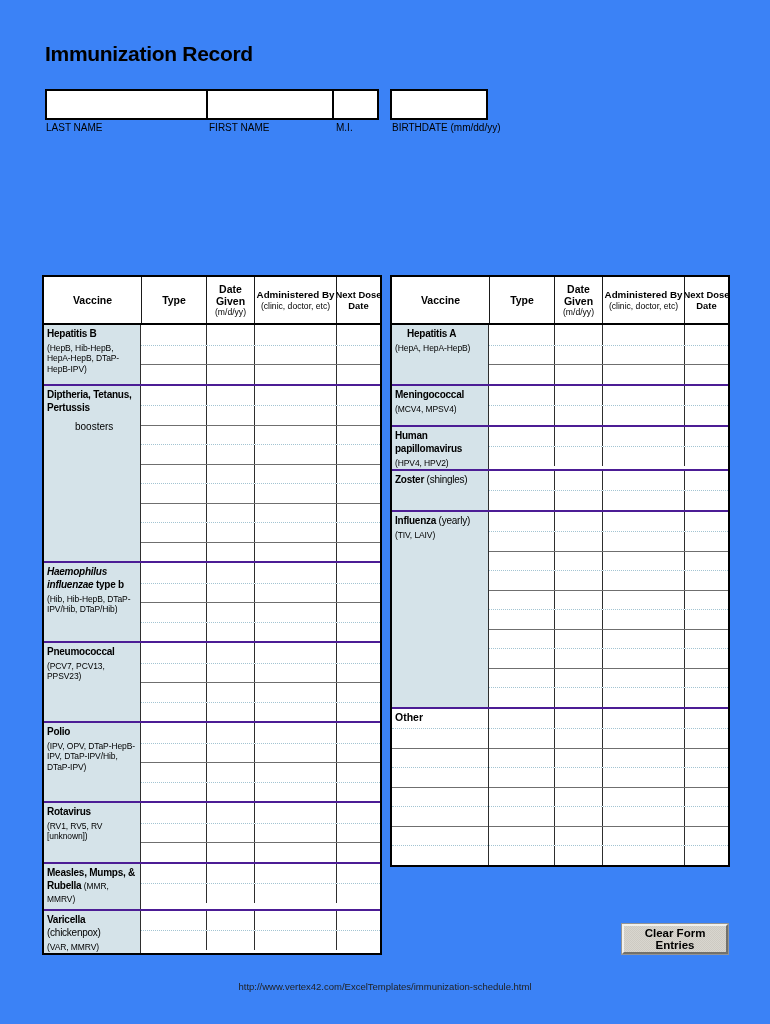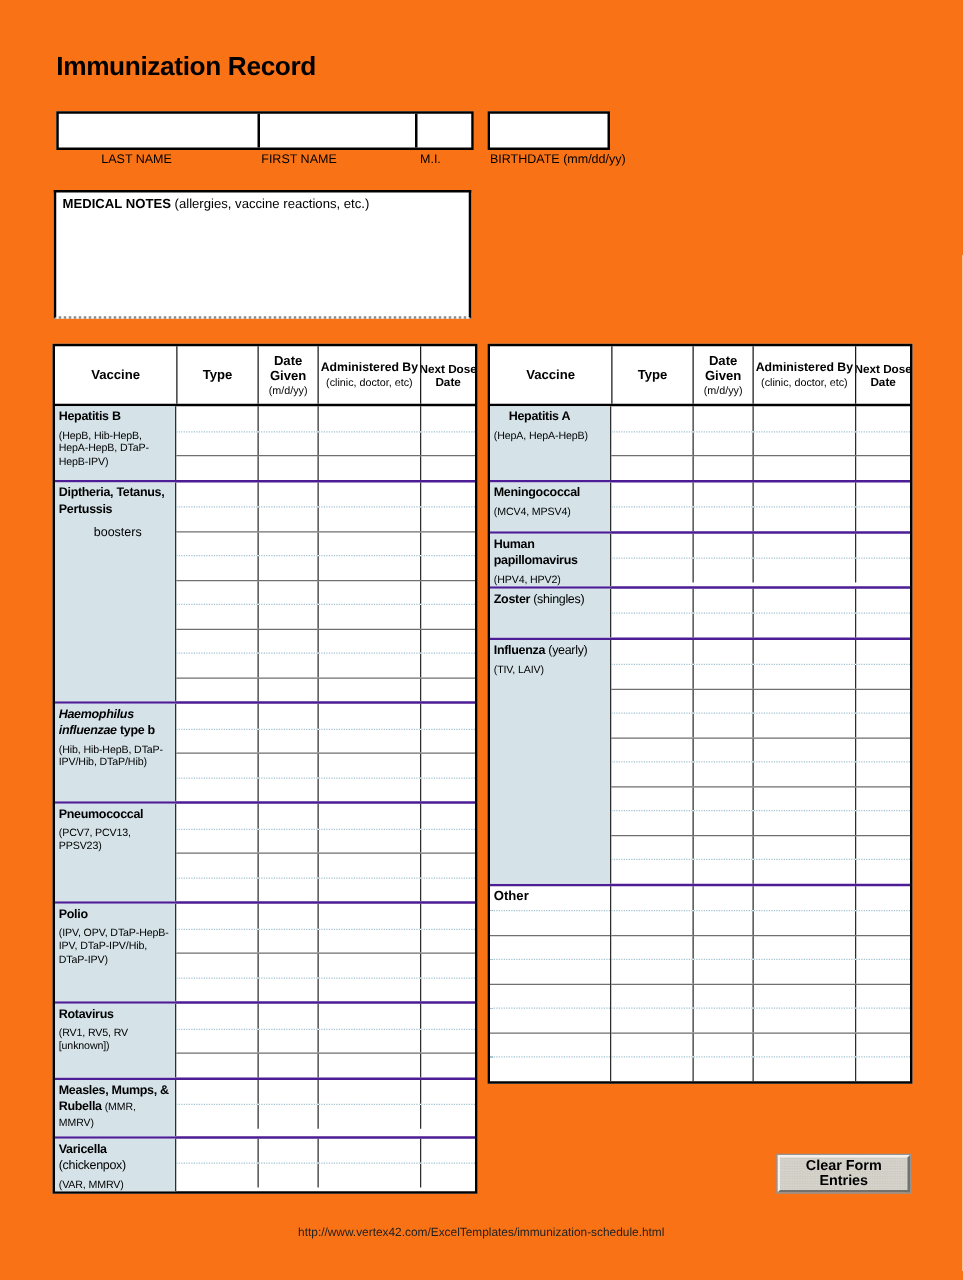--- a/index.html
+++ b/index.html
@@ -1,31 +1,31 @@
 <!DOCTYPE html>
 <html style="--band: #d5e3e9;"><head>
 <meta charset="utf-8">
 <style>
   html,body{margin:0;padding:0;background:#fff;}
-  .page{position:relative;width:770px;height:1024px;background:#f97316;
+  .page{position:relative;width:770px;height:1024px;background:#3b82f6;
         font-family:"Liberation Sans",sans-serif;color:#000;overflow:hidden;}
 
   
   .title{position:absolute;left:45px;top:42px;font-size:21px;font-weight:bold;letter-spacing:-0.3px;}
 
   
   .nbox{position:absolute;top:89px;height:31px;border:2px solid #000;box-sizing:border-box;background:#fff;}
   .nbox.group{left:45px;width:334px;display:flex;}
   .ncell{height:100%;box-sizing:border-box;}
   .ncell.c1{width:161px;border-right:2px solid #000;}
   .ncell.c2{width:126px;border-right:2px solid #000;}
   .ncell.c3{flex:1;}
   .nbox.single{left:390px;width:98px;}
   .flabel{position:absolute;top:122px;font-size:10px;letter-spacing:0;}
-  .flabel.l1{left:46px;margin-left:35px;} .flabel.l2{left:209px;} .flabel.l3{left:336px;} .flabel.l4{left:392px;}
+  .flabel.l1{left:46px;} .flabel.l2{left:209px;} .flabel.l3{left:336px;} .flabel.l4{left:392px;}
 
   
   .notes{position:absolute;left:43px;top:152px;width:334px;height:103px;
          border:2px solid #000;border-bottom:2px dotted #8b8b8b;box-sizing:border-box;
          padding:3px 5px;font-size:10.5px;background:#fff;}
   .notes .nb{font-weight:bold;}
 
   
   .tables{position:absolute;left:42px;top:275px;display:flex;gap:8px;align-items:flex-start;}
   .vtable{width:340px;border:2px solid #000;box-sizing:border-box;background:#fff;}
@@ -81,23 +81,20 @@
     <div class="ncell c2"></div>
     <div class="ncell c3"></div>
   </div>
   <div class="nbox single"></div>
 
   <span class="flabel l1">LAST NAME</span>
   <span class="flabel l2">FIRST NAME</span>
   <span class="flabel l3">M.I.</span>
   <span class="flabel l4">BIRTHDATE (mm/dd/yy)</span>
 
-  <div class="notes">
-    <span><span class="nb">MEDICAL NOTES</span><span> (allergies, vaccine reactions, etc.)</span></span>
-  </div>
 
   <div class="tables">
     <div class="vtable" id="table-left">
         <div class="thead">
           <div class="th">Vaccine</div>
           <div class="th">Type</div>
           <div class="th">
             <div>Date</div>
             <div>Given</div>
             <div class="sub">(m/d/yy)</div>

